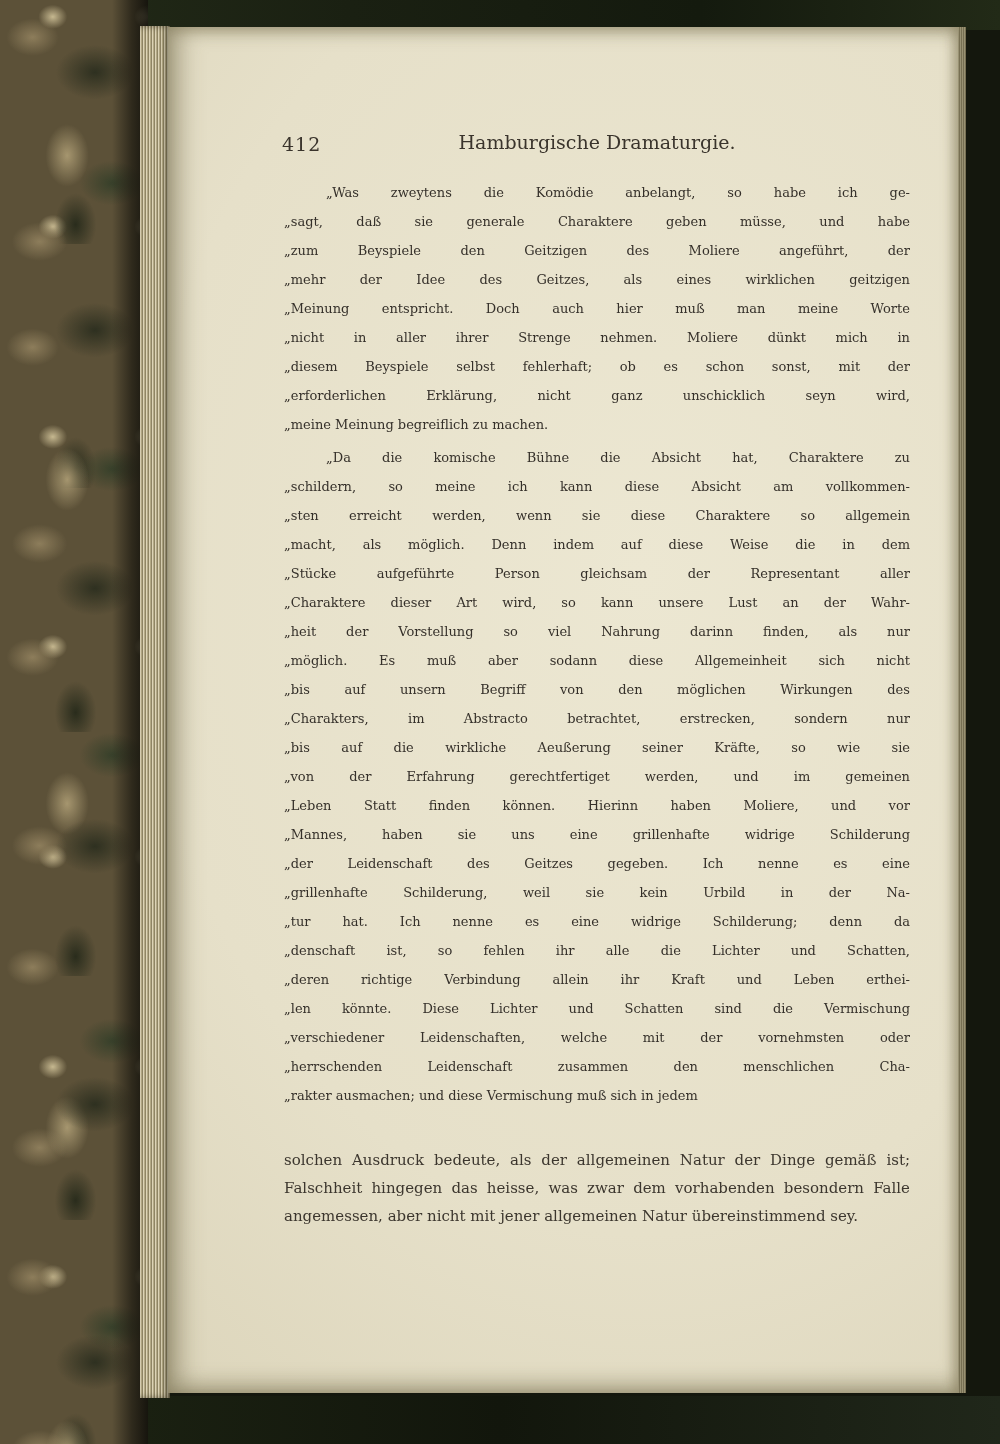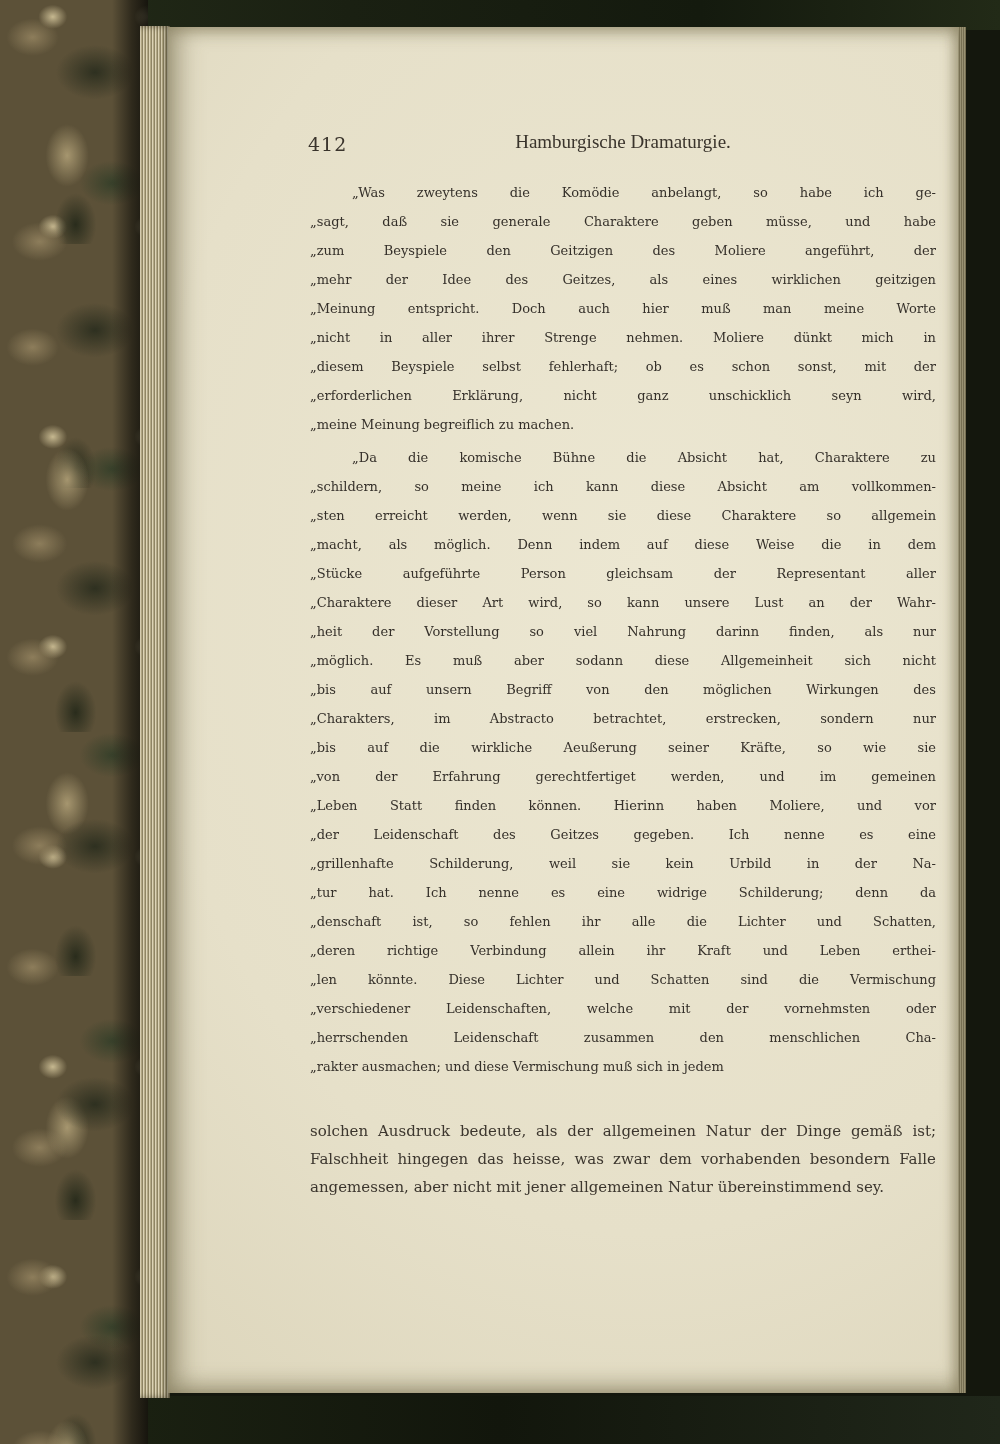--- a/index.html
+++ b/index.html
@@ -55,27 +55,26 @@
       inset 0 8px 12px rgba(120,110,75,.22);
   }
   .right-sliver{
     position:absolute;left:958px;top:27px;width:8px;height:1366px;
     background:repeating-linear-gradient(90deg,#b9af8c 0 1px,#8f8564 1px 2px);
     opacity:.8;
   }
   .content{
     position:absolute;left:116px;top:104px;width:626px;
     color:#35302a;
-    margin-left:26px;
   }
   .header{
     position:relative;height:30px;font-size:19px;color:#3a342c;
   }
   .pagenum{position:absolute;left:-2px;top:2px;letter-spacing:1px;}
-  .head{display:block;text-align:center;font-size:19px;font-family:Liberation Serif, serif;}
+  .head{display:block;text-align:center;font-size:19px;}
   .textblock{font-size:13px;line-height:29px;}
   .textblock.first{margin-top:17px;}
   .textblock.second{margin-top:4px;}
   .text-line{
     white-space:nowrap;
     text-align:justify;
     text-align-last:justify;
     overflow:hidden;
   }
   .textblock .text-line:first-child{padding-left:42px;}
@@ -121,20 +120,21 @@
         <div class="text-line">„macht, als möglich. Denn indem auf diese Weise die in dem</div>
         <div class="text-line">„Stücke aufgeführte Person gleichsam der Representant aller</div>
         <div class="text-line">„Charaktere dieser Art wird, so kann unsere Lust an der Wahr-</div>
         <div class="text-line">„heit der Vorstellung so viel Nahrung darinn finden, als nur</div>
         <div class="text-line">„möglich. Es muß aber sodann diese Allgemeinheit sich nicht</div>
         <div class="text-line">„bis auf unsern Begriff von den möglichen Wirkungen des</div>
         <div class="text-line">„Charakters, im Abstracto betrachtet, erstrecken, sondern nur</div>
         <div class="text-line">„bis auf die wirkliche Aeußerung seiner Kräfte, so wie sie</div>
         <div class="text-line">„von der Erfahrung gerechtfertiget werden, und im gemeinen</div>
         <div class="text-line">„Leben Statt finden können. Hierinn haben Moliere, und vor</div>
+        <div class="text-line">„Mannes, haben sie uns eine grillenhafte widrige Schilderung</div>
         <div class="text-line">„der Leidenschaft des Geitzes gegeben. Ich nenne es eine</div>
         <div class="text-line">„grillenhafte Schilderung, weil sie kein Urbild in der Na-</div>
         <div class="text-line">„tur hat. Ich nenne es eine widrige Schilderung; denn da</div>
         <div class="text-line">„denschaft ist, so fehlen ihr alle die Lichter und Schatten,</div>
         <div class="text-line">„deren richtige Verbindung allein ihr Kraft und Leben erthei-</div>
         <div class="text-line">„len könnte. Diese Lichter und Schatten sind die Vermischung</div>
         <div class="text-line">„verschiedener Leidenschaften, welche mit der vornehmsten oder</div>
         <div class="text-line">„herrschenden Leidenschaft zusammen den menschlichen Cha-</div>
         <div class="text-line">„rakter ausmachen; und diese Vermischung muß sich in jedem</div>
       </div>

